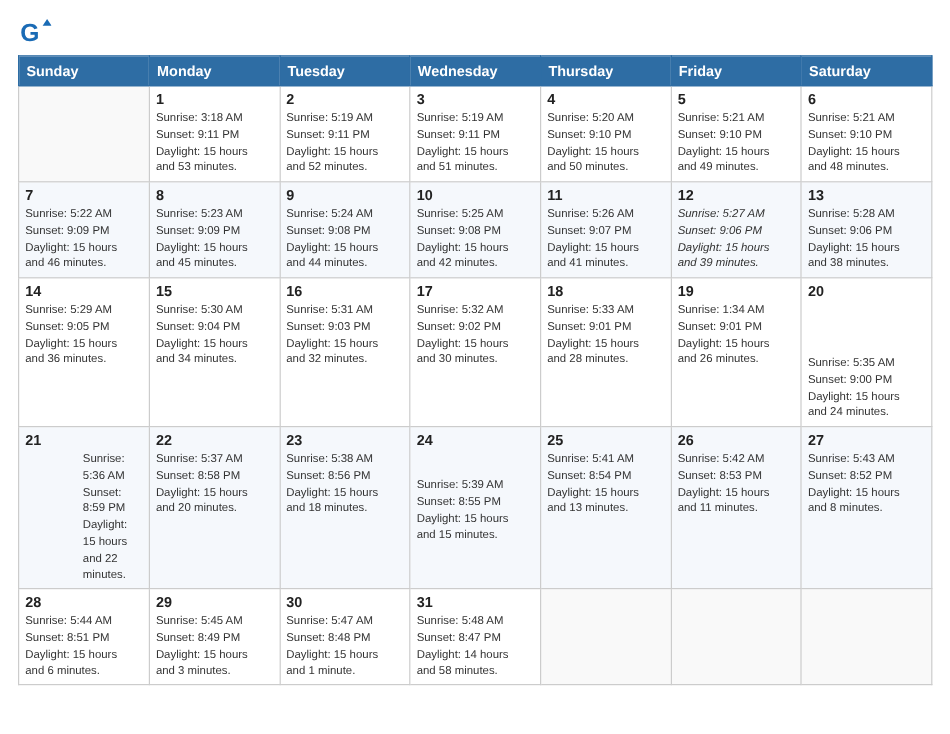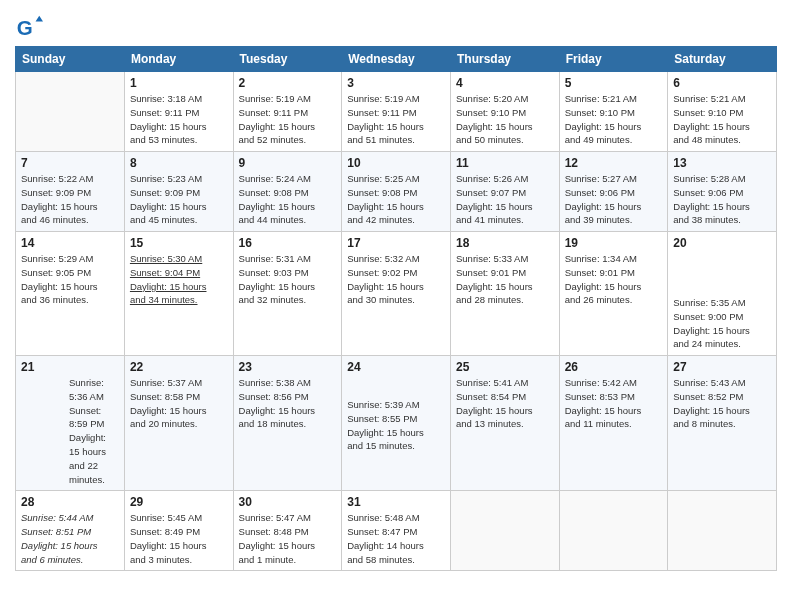--- a/index.html
+++ b/index.html
@@ -199,21 +199,21 @@
         </td>
         <td>
           <span class="day-number">11</span>
           <div class="day-info" style="white-space: pre-line;">Sunrise: 5:26 AM
 Sunset: 9:07 PM
 Daylight: 15 hours
 and 41 minutes.</div>
         </td>
         <td>
           <span class="day-number">12</span>
-          <div class="day-info" style="white-space: pre-line;">Sunrise: 5:27 AM
+          <div class="day-info" style="white-space: pre-line; font-style: italic;">Sunrise: 5:27 AM
 Sunset: 9:06 PM
 Daylight: 15 hours
 and 39 minutes.</div>
         </td>
         <td>
           <span class="day-number">13</span>
           <div class="day-info" style="white-space: pre-line;">Sunrise: 5:28 AM
 Sunset: 9:06 PM
 Daylight: 15 hours
 and 38 minutes.</div>
@@ -222,21 +222,21 @@
       <tr>
         <td>
           <span class="day-number">14</span>
           <div class="day-info" style="white-space: pre-line;">Sunrise: 5:29 AM
 Sunset: 9:05 PM
 Daylight: 15 hours
 and 36 minutes.</div>
         </td>
         <td>
           <span class="day-number">15</span>
-          <div class="day-info" style="white-space: pre-line; text-decoration: underline;">Sunrise: 5:30 AM
+          <div class="day-info" style="white-space: pre-line;">Sunrise: 5:30 AM
 Sunset: 9:04 PM
 Daylight: 15 hours
 and 34 minutes.</div>
         </td>
         <td>
           <span class="day-number">16</span>
           <div class="day-info" style="white-space: pre-line;">Sunrise: 5:31 AM
 Sunset: 9:03 PM
 Daylight: 15 hours
 and 32 minutes.</div>
@@ -317,21 +317,21 @@
           <span class="day-number">27</span>
           <div class="day-info" style="white-space: pre-line;">Sunrise: 5:43 AM
 Sunset: 8:52 PM
 Daylight: 15 hours
 and 8 minutes.</div>
         </td>
       </tr>
       <tr>
         <td>
           <span class="day-number">28</span>
-          <div class="day-info" style="white-space: pre-line; font-style: italic;">Sunrise: 5:44 AM
+          <div class="day-info" style="white-space: pre-line;">Sunrise: 5:44 AM
 Sunset: 8:51 PM
 Daylight: 15 hours
 and 6 minutes.</div>
         </td>
         <td>
           <span class="day-number">29</span>
           <div class="day-info" style="white-space: pre-line;">Sunrise: 5:45 AM
 Sunset: 8:49 PM
 Daylight: 15 hours
 and 3 minutes.</div>

